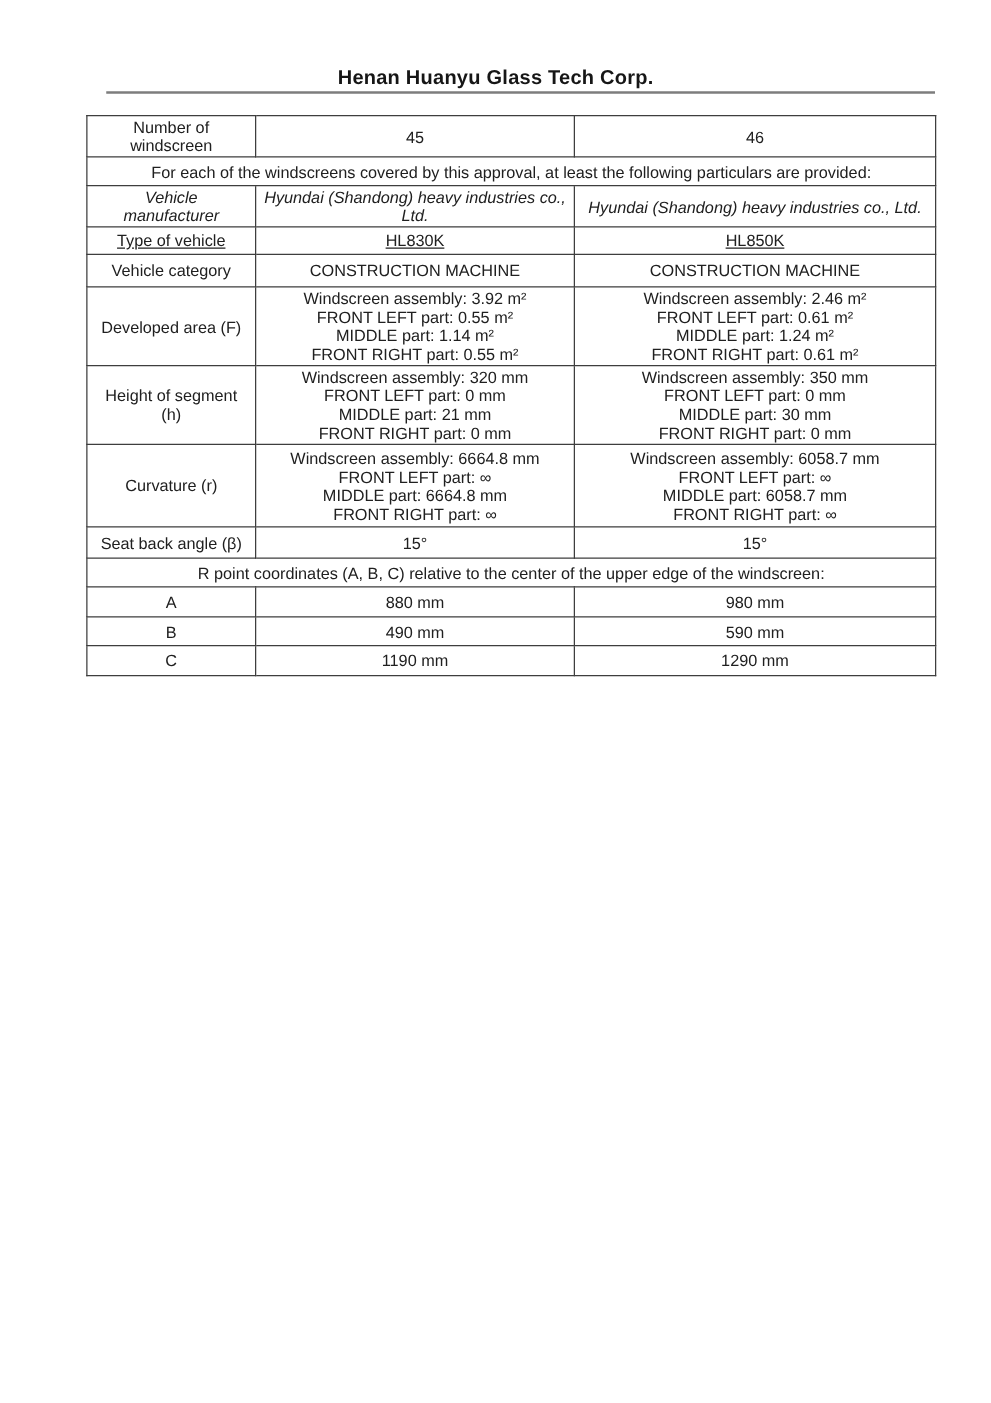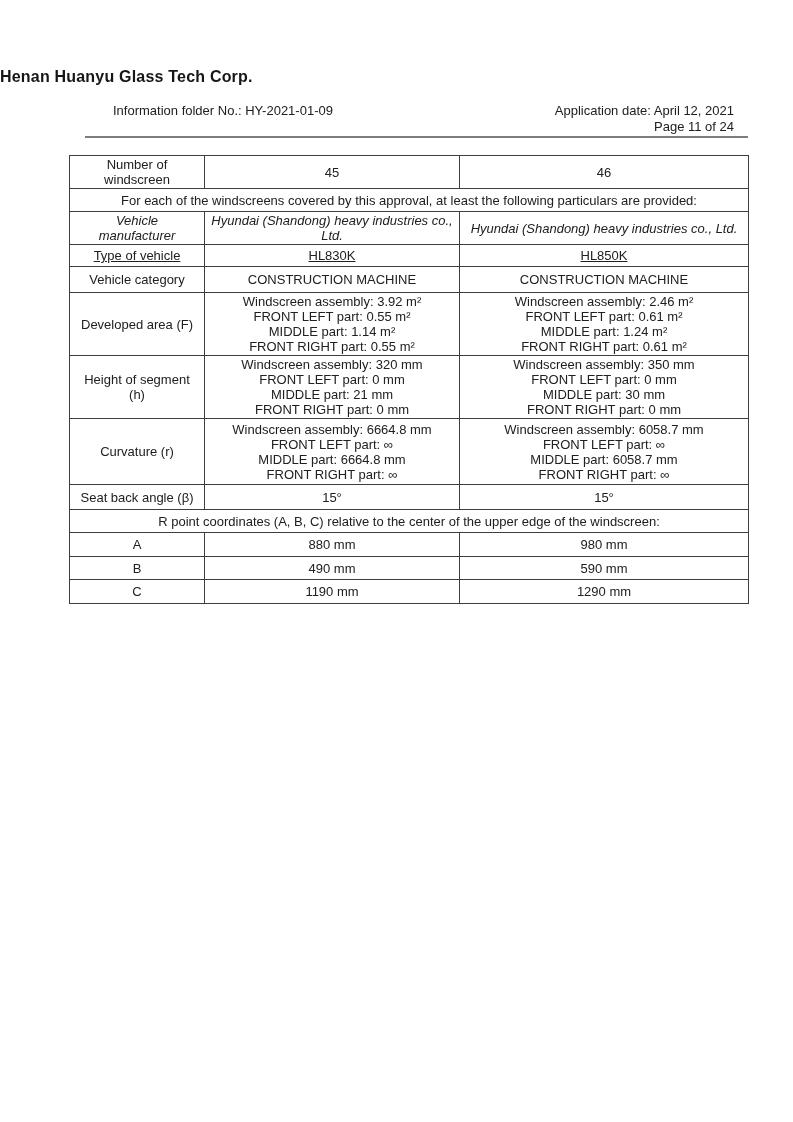--- a/index.html
+++ b/index.html
@@ -6,21 +6,22 @@
   .page {
     width: 793px;
     height: 1122px;
     background: #ffffff;
     position: relative;
     font-family: "Liberation Sans", sans-serif;
     color: #202020;
     overflow: hidden;
   }
   .company-title {
-    padding-top: 68px;
+    padding-top: 54px;
+    text-align: center;
     font-size: 16px;
     font-weight: bold;
     color: #161616;
     letter-spacing: 0.2px;
   }
   .info-bar {
     display: flex;
     justify-content: space-between;
     align-items: flex-start;
     margin: 17px 59px 0 113px;
@@ -72,27 +73,20 @@
   tr.h31 { height: 31px; } tr.h32 { height: 32px; font-style: italic; } tr.h61 { height: 61px; }
   tr.h62 { height: 62px; } tr.h66 { height: 66px; }
 </style>
 </head>
 <body>
 
 <div class="page">
 
   <div class="company-title">Henan Huanyu Glass Tech Corp.</div>
 
-  <div class="info-bar">
-    <div class="info-left">Information folder No.: HY-2021-01-09</div>
-    <div class="info-right">
-      <div>Application date: April 12, 2021</div>
-      <div>Page 11 of 24</div>
-    </div>
-  </div>
 
   <div class="rule"></div>
 
 
   <table class="ws-table">
     <colgroup>
         <col class="c1">
         <col class="c2">
         <col class="c3">
       </colgroup>

